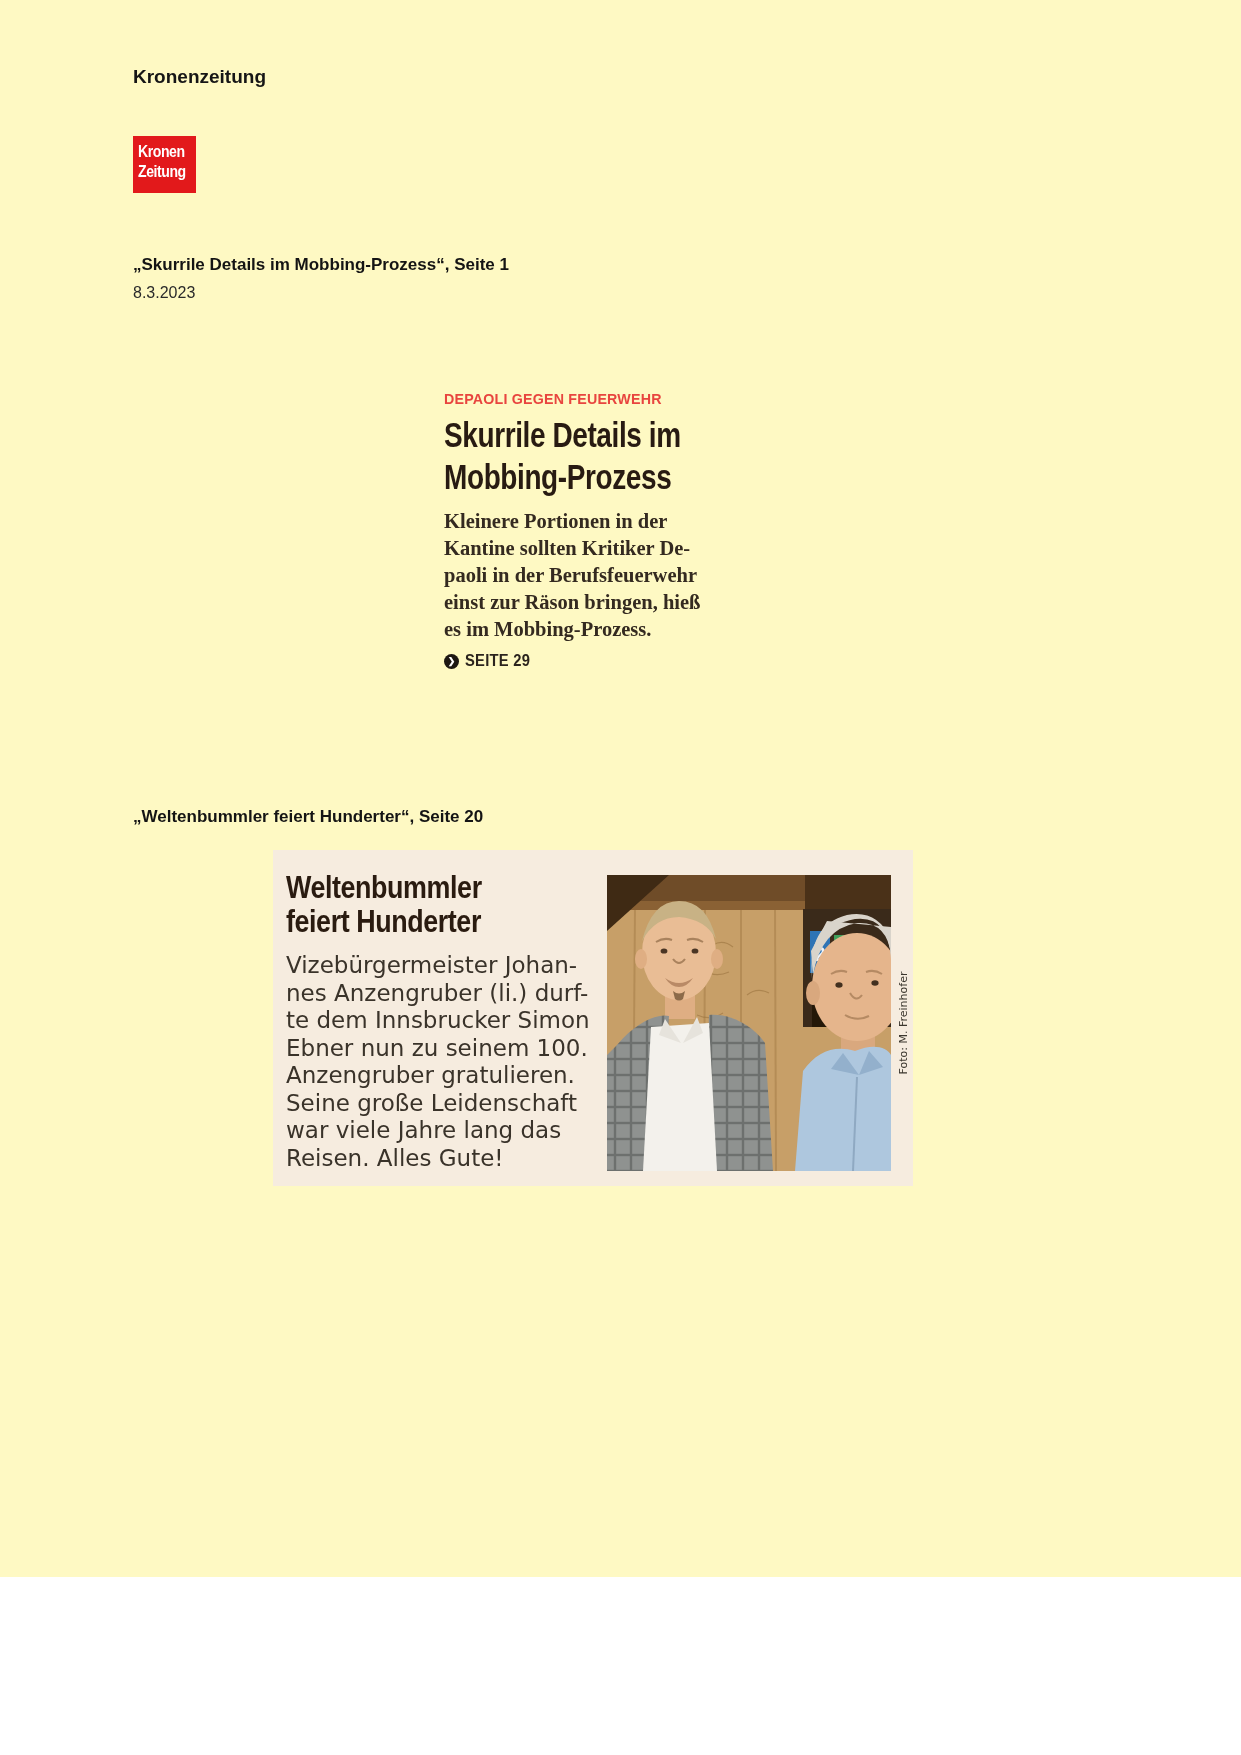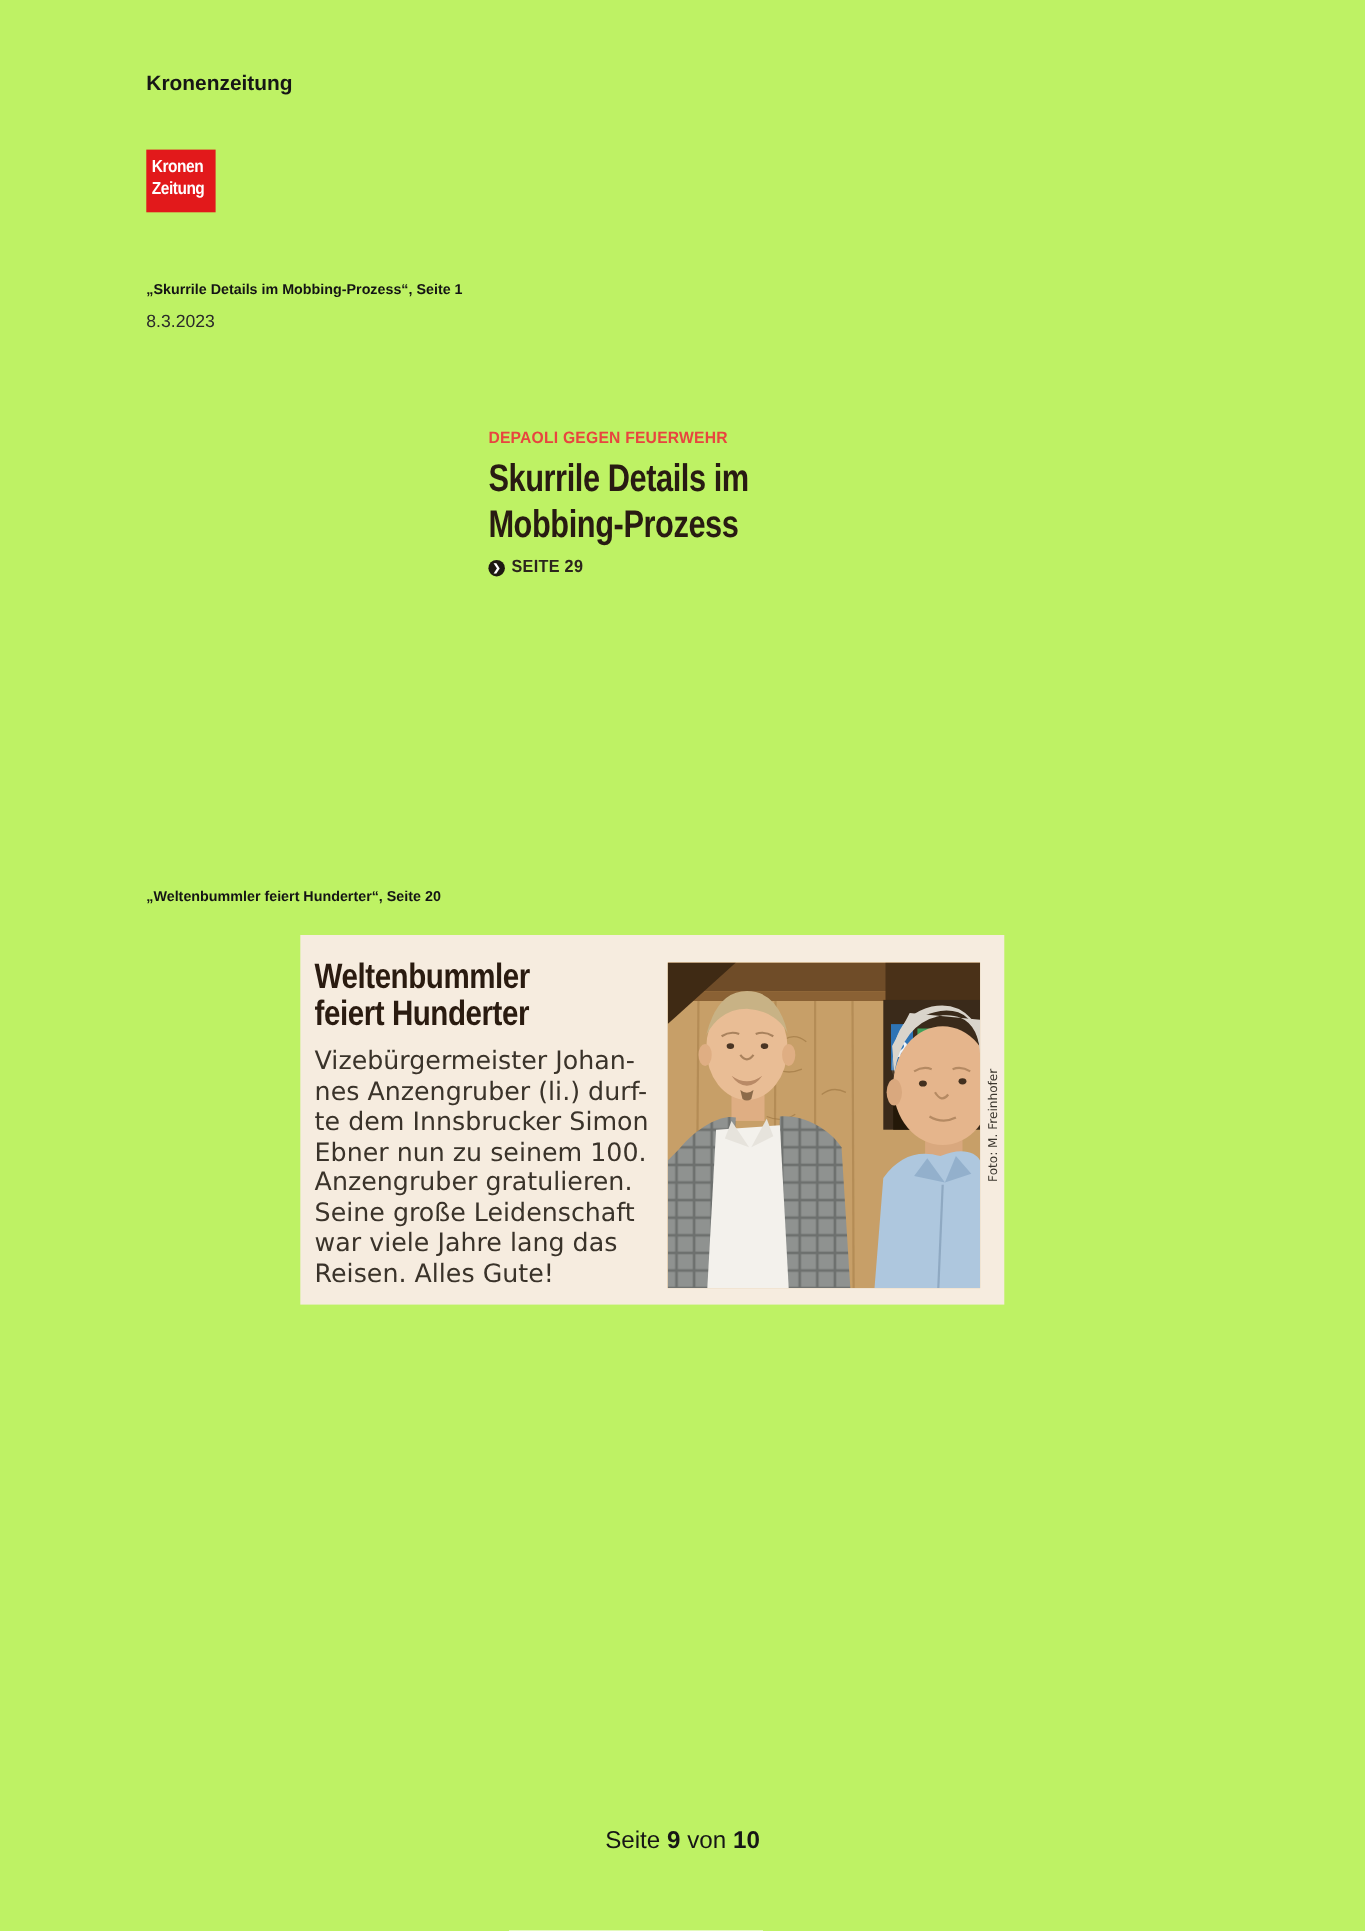--- a/index.html
+++ b/index.html
@@ -4,22 +4,22 @@
 <style>
   :root{
     --logoRed:#e2191b;
     --kickerRed:#e8453f;
     --clipBg:#f6ecdf;
   }
   *{margin:0;padding:0;box-sizing:border-box;}
   html,body{background:#ffffff;}
   .page{
     position:relative;
-    width:1241px;height:1755px;
-    background:#bef264;
+    width:1241px;height:1577px;
+    background:#fef9c3;
     font-family:"Liberation Sans",sans-serif;
     color:#1a1a1a;
     overflow:hidden;
   }
   .doc-header{
     position:absolute;left:133px;top:66px;
     font-size:19px;font-weight:bold;color:#161616;
   }
   
   .logo{
@@ -29,21 +29,21 @@
     padding:6px 0 12px 5px;
   }
   .logo-line{
     display:block;color:#ffffff;font-weight:bold;
     font-size:16px;line-height:20px;letter-spacing:-0.5px;
     transform:scaleX(0.88);transform-origin:left center;
     white-space:nowrap;
   }
   .entry-title{
     position:absolute;left:133px;
-    font-size:13px;font-weight:bold;color:#141414;white-space:nowrap;
+    font-size:17px;font-weight:bold;color:#141414;white-space:nowrap;
   }
   .a1-title{top:255px;}
   .a1-date{
     position:absolute;left:133px;top:284px;
     font-size:16px;color:#2a2a2a;
   }
   
   .clip1{position:absolute;left:444px;top:390px;width:290px;}
   .clip1 .kicker{
     font-size:15px;font-weight:bold;color:var(--kickerRed);
@@ -134,20 +134,27 @@
   </div>
 
   <div class="entry-title a1-title">„Skurrile Details im Mobbing-Prozess“, Seite 1</div>
   <div class="a1-date">8.3.2023</div>
 
   <div class="clip1">
     <div class="kicker">DEPAOLI GEGEN FEUERWEHR</div>
     <div class="headline">
       <span>Skurrile Details im</span><br>
       <span>Mobbing-Prozess</span>
+    </div>
+    <div class="body">
+      <span>Kleinere Portionen in der</span>
+      <span>Kantine sollten Kritiker De-</span>
+      <span>paoli in der Berufsfeuerwehr</span>
+      <span>einst zur Räson bringen, hieß</span>
+      <span>es im Mobbing-Prozess.</span>
     </div>
     <div class="pageref">
       <span class="ref-icon">❯</span>
       <span class="ref-text">SEITE 29</span>
     </div>
   </div>
 
   <div class="entry-title a2-title">„Weltenbummler feiert Hunderter“, Seite 20</div>
 
   <div class="clip2">

